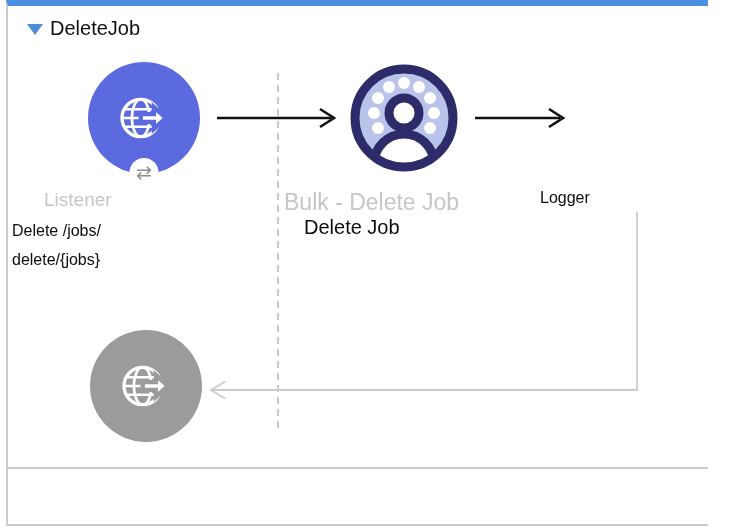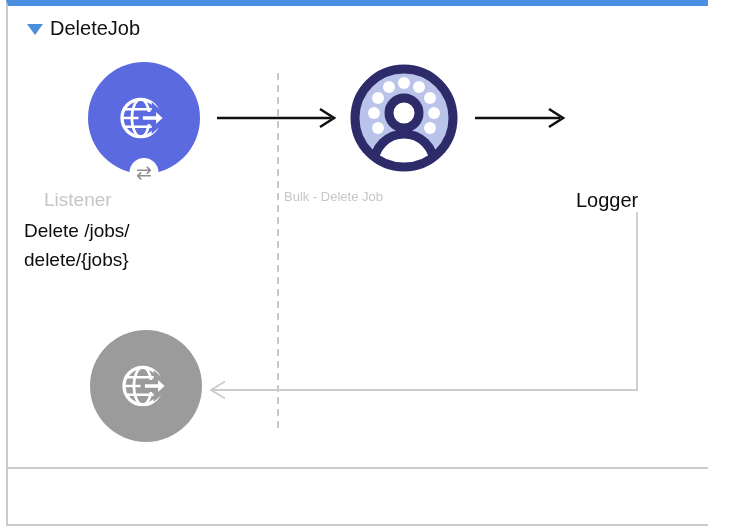--- a/index.html
+++ b/index.html
@@ -128,28 +128,29 @@
         <ellipse cx="27" cy="30" rx="8" ry="17" stroke-width="2.4"></ellipse>
         <path d="M10 30 H44" stroke-width="2.4"></path>
         <path d="M12 22 H42" stroke-width="2.4"></path>
         <path d="M12 38 H42" stroke-width="2.4"></path>
       </g>
       <path d="M27 26.5 h12 v-6.5 l11 10 -11 10 v-6.5 h-12 z" fill="#fff" stroke="var(--bg)" stroke-width="4" stroke-linejoin="miter"></path>
     </svg>
   </div>
 
   <div class="lbl muted" style="left:44px;top:189px;width:200px;font-size:19px;">Listener</div>
-  <div class="lbl dark cfg-lines" style="left:24px;top:216px;width:240px;font-size:19px;">
+  <div class="lbl dark cfg-lines" style="left:12px;top:216px;width:240px;font-size:16px;">
     <div>Delete /jobs/</div>
     <div>delete/{jobs}</div>
   </div>
 
-  <div class="lbl muted" style="left:284px;top:189px;width:240px;font-size:13px;">Bulk - Delete Job</div>
+  <div class="lbl muted" style="left:284px;top:189px;width:240px;font-size:23px;">Bulk - Delete Job</div>
+  <div class="lbl dark" style="left:304px;top:216px;width:200px;font-size:20px;">Delete Job</div>
 
-  <div class="lbl dark" style="left:576px;top:189px;width:160px;font-size:20px;">Logger</div>
+  <div class="lbl dark" style="left:540px;top:189px;width:160px;font-size:16px;">Logger</div>
 
   <div class="separator"></div>
   <div class="error-bar">
     
     
   </div>
 
 </div>
 
 </body></html>

